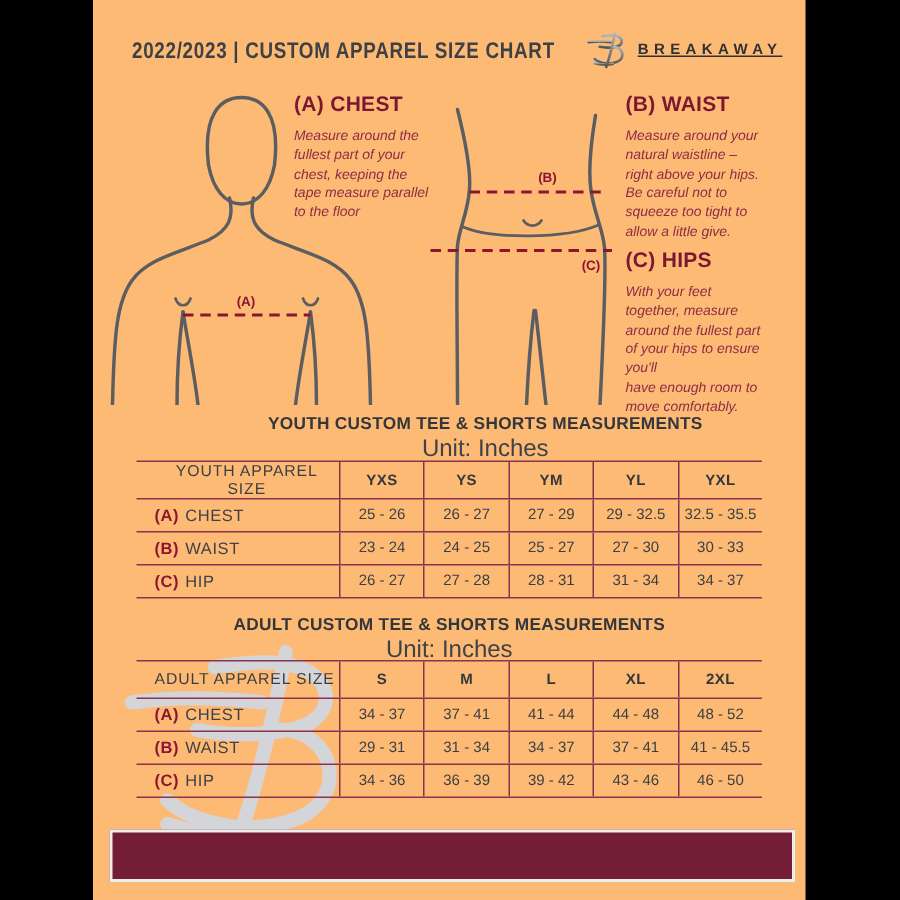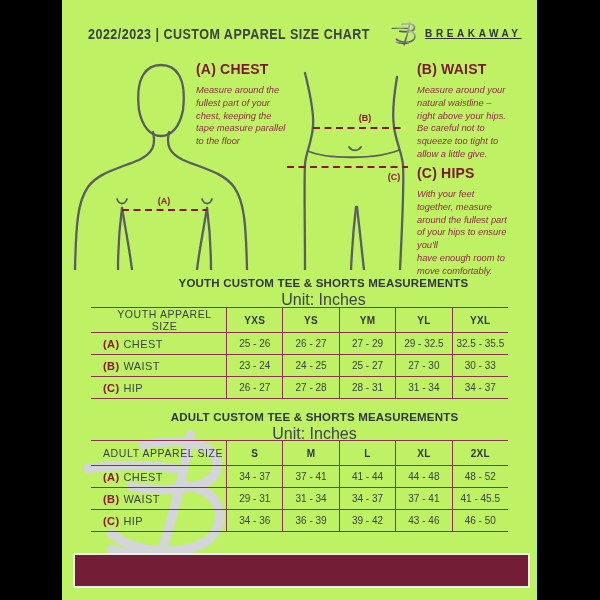--- a/index.html
+++ b/index.html
@@ -1,18 +1,18 @@
 <!DOCTYPE html>
 <html><head>
 <meta charset="utf-8">
 <style>
   html,body { margin:0; padding:0; background:#000; }
   body { width:600px; height:600px; font-family:"Liberation Sans", sans-serif; }
   .stage { position:relative; width:600px; height:600px; background:#000; overflow:hidden; }
-  .flyer { position:absolute; left:62px; top:0; width:475px; height:600px; background:#bef264; }
+  .flyer { position:absolute; left:62px; top:0; width:475px; height:600px; background:#fdba74; }
 
   
   .hdr { position:absolute; left:26px; top:20px; width:424px; height:26px;
          display:flex; justify-content:space-between; align-items:center; }
   .hdr-title { font-weight:bold; font-size:13.5px; letter-spacing:0.5px; color:#3d4045;
                white-space:nowrap; transform:scale(0.93,1.12); transform-origin:left center; }
   .brand { display:flex; align-items:center; gap:7px; }
   .brand-name { font-weight:bold; font-size:10px; letter-spacing:3.6px; color:#2f3135; white-space:nowrap;text-decoration:underline; }
 
   
@@ -185,21 +185,21 @@
             <span>HIP</span>
         </div>
         <div class="cell vline">26 - 27</div>
         <div class="cell vline">27 - 28</div>
         <div class="cell vline">28 - 31</div>
         <div class="cell vline">31 - 34</div>
         <div class="cell vline">34 - 37</div>
       </div>
     </div>
 
-    <div class="tbl-caption" style="top:411px;padding-left:15px;">
+    <div class="tbl-caption" style="top:411px;">
       <div class="tbl-title">ADULT CUSTOM TEE &amp; SHORTS MEASUREMENTS</div>
       <div class="tbl-unit">Unit: Inches</div>
     </div>
     <div class="size-table" style="top:440px;">
       <div class="grid-row thead">
         <div class="cell first-h">ADULT APPAREL SIZE</div>
         <div class="cell size-h vline">S</div>
         <div class="cell size-h vline">M</div>
         <div class="cell size-h vline">L</div>
         <div class="cell size-h vline">XL</div>

